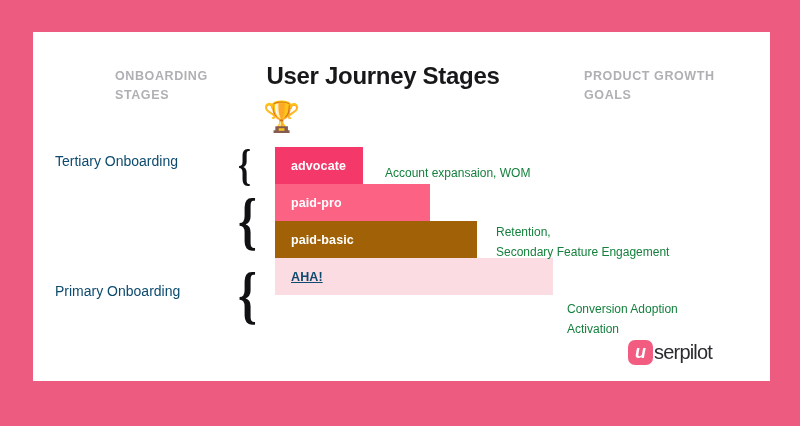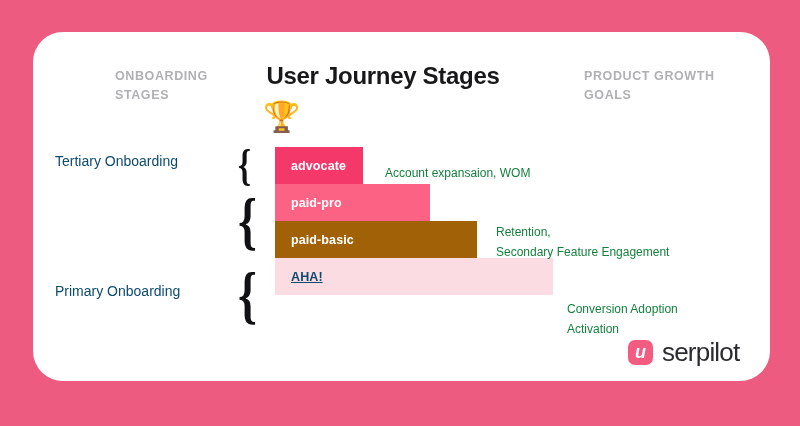--- a/index.html
+++ b/index.html
@@ -14,21 +14,20 @@
     overflow: hidden;
   }
 
   .frame {
     position: absolute;
     left: 33px;
     top: 32px;
     width: 737px;
     height: 349px;
     background: #ffffff;
-    border-radius: 30px;
   }
 
   
   .col-head {
     position: absolute;
     font-size: 12.5px;
     font-weight: 700;
     letter-spacing: 0.6px;
     line-height: 19px;
     color: #b0b0b4;
@@ -129,25 +128,25 @@
     font-weight: 700;
     font-style: italic;
     display: flex;
     align-items: center;
     justify-content: center;
     line-height: 1;
     box-sizing: border-box;
     padding-bottom: 1px;
   }
   .logo-word {
-    font-size: 26px;
+    font-size: 20px;
     font-weight: 400;
     letter-spacing: -0.8px;
     color: #2b2b30;
-    margin-left: 9px;
+    margin-left: 1px;
     line-height: 1;
   }
 </style>
 </head>
 <body style="background: rgb(237, 91, 128);">
 
 <div class="frame" style="background: rgb(255, 255, 255);">
 
   <div class="col-head left">ONBOARDING
 STAGES</div>

